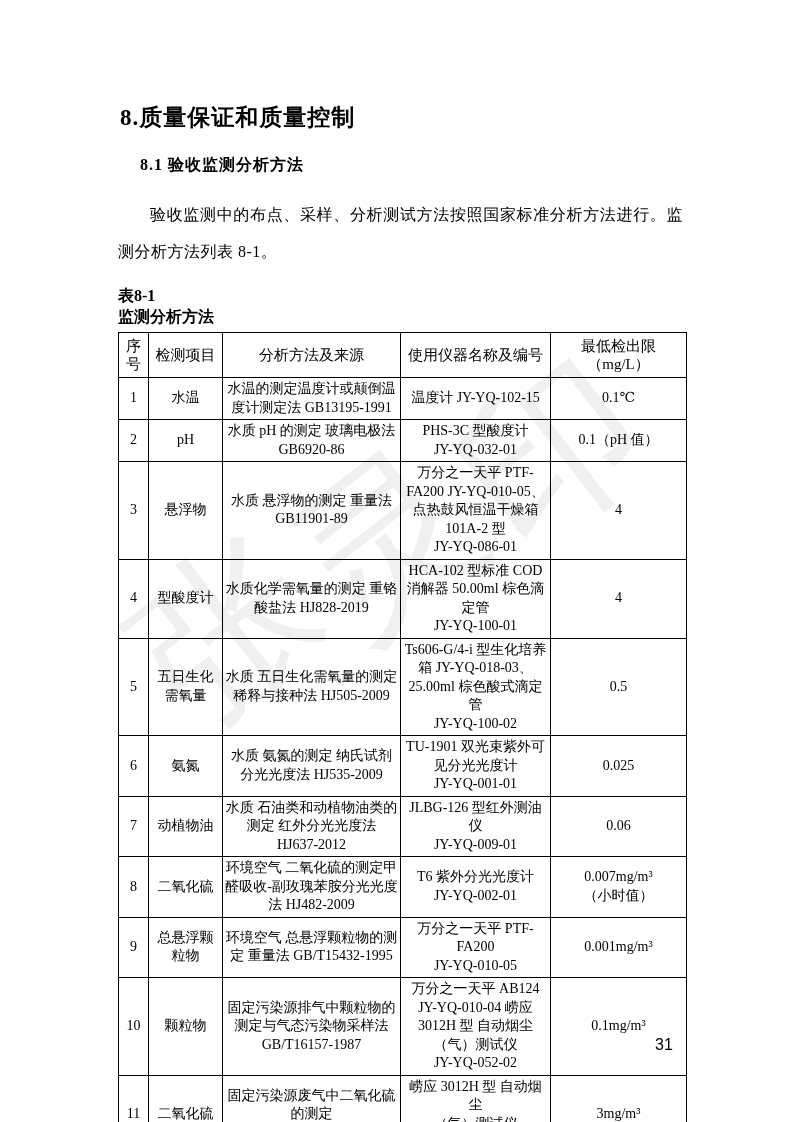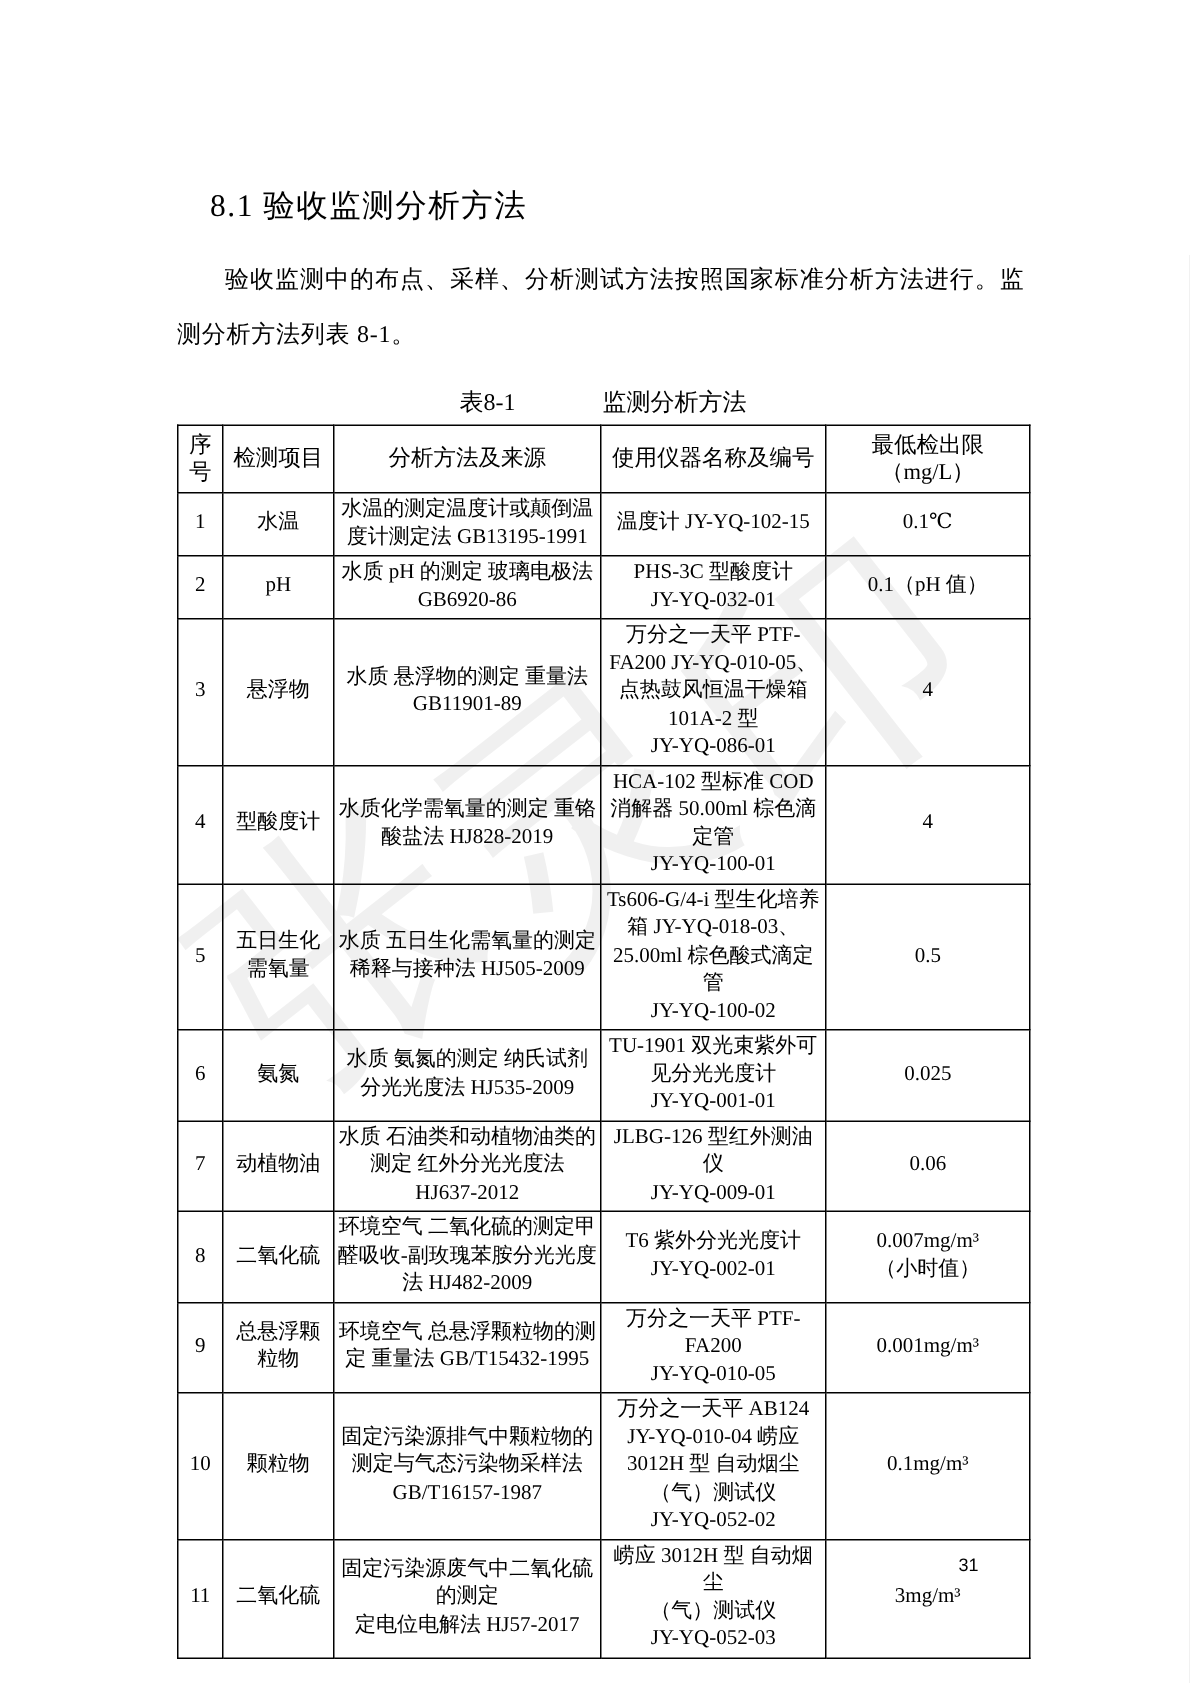--- a/index.html
+++ b/index.html
@@ -11,31 +11,31 @@
     font-family:"Liberation Serif","DejaVu Serif",serif;
     color:#000;
     overflow:hidden;
   }
   .content{position:relative;z-index:2;padding:104px 110px 0 118px;}
   .doc-heading{
     font-size:23px;font-weight:bold;margin:0 0 0 2px;line-height:28px;
     letter-spacing:1px;
   }
   .doc-subheading{
-    font-size:21px;font-weight:normal;margin:20px 0 0 22px;line-height:26px;
+    font-size:16px;font-weight:bold;margin:20px 0 0 22px;line-height:26px;
     letter-spacing:1px;
   }
   .doc-paragraph{
     margin:18px 0 0 0;font-size:16px;line-height:37px;
     text-indent:2em;letter-spacing:0.5px;text-align:justify;
   }
   .table-caption{
     margin:16px 0 4px 0;width:568px;
     display:flex;justify-content:center;align-items:baseline;
-    font-size:16px;font-weight:normal;
+    font-size:16px;font-weight:bold;flex-direction:column;
   }
   .table-caption .cap-label{margin-right:58px;}
   table.monitor{
     width:568px;table-layout:fixed;border-collapse:collapse;
     font-size:14px;line-height:18.5px;
   }
   table.monitor th,table.monitor td{
     border:1.5px solid #000;
     padding:2px 2px;
     text-align:center;vertical-align:middle;
@@ -43,22 +43,22 @@
     word-break:break-word;
     background:transparent;
   }
   table.monitor th{font-weight:normal;font-size:15px;height:40px;}
   td.cell-method{text-align:left;padding-left:4px;padding-right:3px;}
   tr.r-h1 td{height:32px;}
   tr.r-h2 td{height:36px;}
   tr.r-h3 td{height:53px;}
   tr.r-h4 td{height:68px;}
   .page-number{
-    position:absolute;left:639px;top:1036px;z-index:2;
-    font-size:12px;font-family:"Liberation Sans",sans-serif;
+    position:absolute;left:655px;top:1036px;z-index:2;
+    font-size:16px;font-family:"Liberation Sans",sans-serif;
   }
   .watermark-glyph{
     position:absolute;z-index:1;
     font-size:175px;line-height:1;
     color:#000;opacity:0.055;
     transform:rotate(-38deg);
     pointer-events:none;
     font-family:"Liberation Serif",serif;
   }
   .wm-1{left:140px;top:545px;}
@@ -69,20 +69,21 @@
 <body>
 
 <div class="page">
 
   <span class="watermark-glyph wm-1">张</span>
   <span class="watermark-glyph wm-2">灵</span>
   <span class="watermark-glyph wm-3">印</span>
 
   <div class="content">
 
+    <h1 class="doc-heading">8.质量保证和质量控制</h1>
 
     <h2 class="doc-subheading">8.1 验收监测分析方法</h2>
 
     <p class="doc-paragraph">验收监测中的布点、采样、分析测试方法按照国家标准分析方法进行。监测分析方法列表 8-1。</p>
 
     <div class="table-caption">
       <span class="cap-label">表8-1</span>
       <span class="cap-title">监测分析方法</span>
     </div>
 

